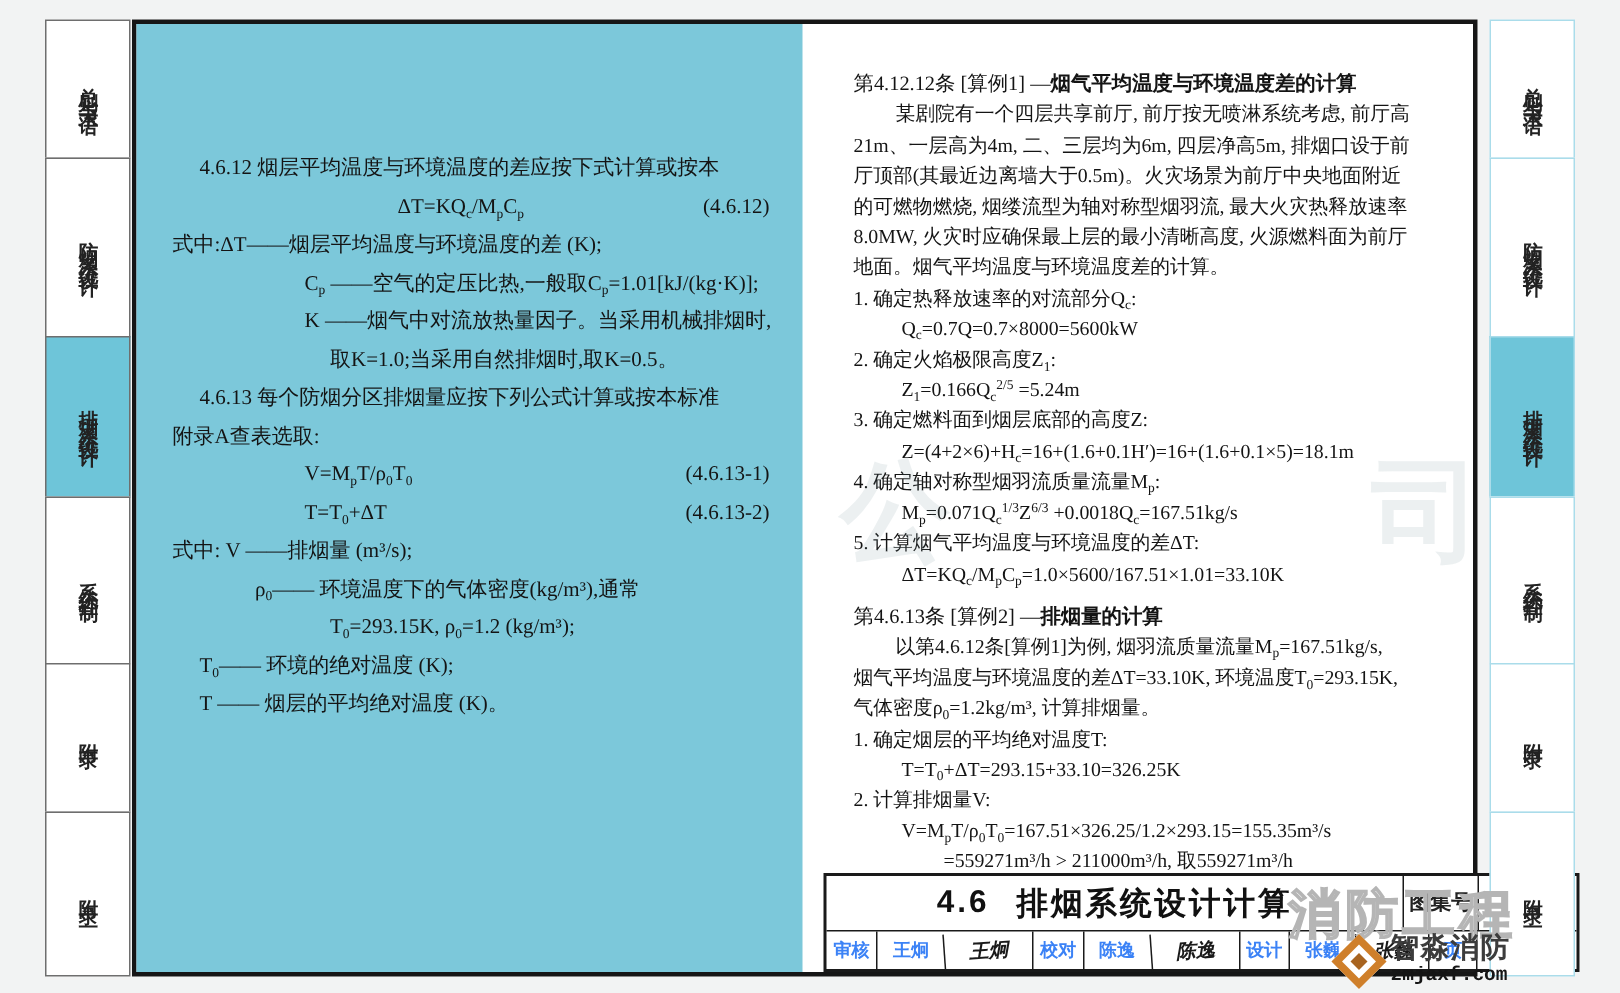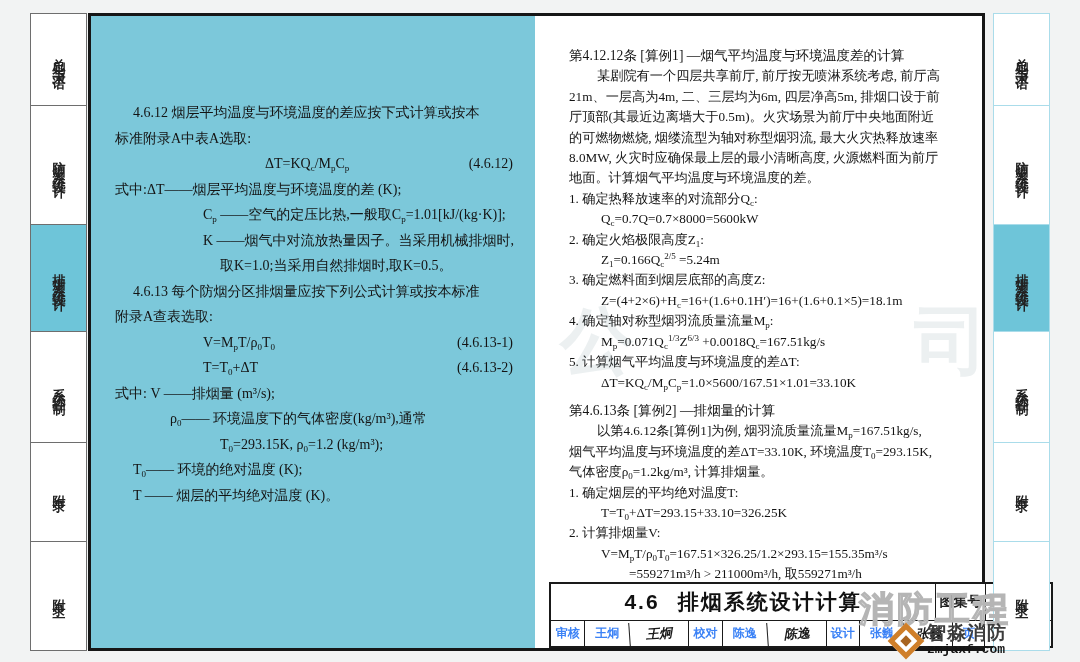--- a/index.html
+++ b/index.html
@@ -33,21 +33,21 @@
   .lp .ind2{padding-left:55px;}
   .lp .ind3{padding-left:88px;}
   .lp .ind4{padding-left:105px;}
   .lp .ind5{padding-left:150px;}
   .rp .ind1{padding-left:28px;}
   .rp .ind2{padding-left:32px;}
   .rp .ind3{padding-left:60px;}
   .eqline{display:flex;justify-content:space-between;padding-right:10px;}
   .eqline .eqn{font-weight:400;}
   .ln.head{font-size:13.6px;}
-  .ln.head b{font-weight:400;}
+  .ln.head b{font-weight:700;}
   .sp{height:8px;}
   sub{font-size:9px;vertical-align:-3px;line-height:0;}
   sup{font-size:9px;vertical-align:5px;line-height:0;}
 
   
   .tb{position:absolute;left:14px;bottom:0;width:504px;box-sizing:border-box;border:2px solid #1a1a1a;background:#fff;z-index:2;font-family:"Liberation Sans","DejaVu Sans",sans-serif;}
   .tb-top{display:grid;grid-template-columns:338fr 44fr 58fr;height:36px;}
   .tb-bot{display:grid;grid-template-columns:31fr 42fr 55fr 31fr 42fr 55fr 31fr 42fr 45fr 30fr 62fr;height:25px;border-top:1.5px solid #1a1a1a;}
   .tb .cell{box-sizing:border-box;display:flex;align-items:center;justify-content:center;border-left:1.5px solid #1a1a1a;overflow:hidden;}
   .tb .cell:first-child{border-left:none;}
@@ -90,21 +90,20 @@
       </div>
     <div class="tab">
         <span class="vtext">附录二</span>
       </div>
   </aside>
 
   <main class="frame">
     <section class="lp">
       <div>
           <div class="ln ind1">4.6.12 烟层平均温度与环境温度的差应按下式计算或按本</div>
-          <div class="ln ind0">标准附录A中表A选取:</div>
           <div class="ln ind5 eqline">
             <span>ΔT=KQ<sub>c</sub>/M<sub>p</sub>C<sub>p</sub></span>
             <span class="eqn">(4.6.12)</span>
           </div>
           <div class="ln ind0">式中:ΔT——烟层平均温度与环境温度的差 (K);</div>
           <div class="ln ind3">C<sub>p</sub> ——空气的定压比热,一般取C<sub>p</sub>=1.01[kJ/(kg·K)];</div>
           <div class="ln ind3">K ——烟气中对流放热量因子。当采用机械排烟时,</div>
           <div class="ln ind4">取K=1.0;当采用自然排烟时,取K=0.5。</div>
           <div class="ln ind1">4.6.13 每个防烟分区排烟量应按下列公式计算或按本标准</div>
           <div class="ln ind0">附录A查表选取:</div>
@@ -124,21 +123,21 @@
         </div>
     </section>
     <section class="rp">
       <div>
           <div class="ln ind0 head"><span>第4.12.12条 [算例1] —</span><b>烟气平均温度与环境温度差的计算</b></div>
           <div class="ln ind1">某剧院有一个四层共享前厅, 前厅按无喷淋系统考虑, 前厅高</div>
           <div class="ln ind0">21m、一层高为4m, 二、三层均为6m, 四层净高5m, 排烟口设于前</div>
           <div class="ln ind0">厅顶部(其最近边离墙大于0.5m)。火灾场景为前厅中央地面附近</div>
           <div class="ln ind0">的可燃物燃烧, 烟缕流型为轴对称型烟羽流, 最大火灾热释放速率</div>
           <div class="ln ind0">8.0MW, 火灾时应确保最上层的最小清晰高度, 火源燃料面为前厅</div>
-          <div class="ln ind0">地面。计算烟气平均温度与环境温度的差。</div>
+          <div class="ln ind0">地面。烟气平均温度与环境温度差的计算。</div>
           <div class="ln ind0">1. 确定热释放速率的对流部分Q<sub>c</sub>:</div>
           <div class="ln ind2">Q<sub>c</sub>=0.7Q=0.7×8000=5600kW</div>
           <div class="ln ind0">2. 确定火焰极限高度Z<sub>1</sub>:</div>
           <div class="ln ind2">Z<sub>1</sub>=0.166Q<sub>c</sub><sup>2/5</sup> =5.24m</div>
           <div class="ln ind0">3. 确定燃料面到烟层底部的高度Z:</div>
           <div class="ln ind2">Z=(4+2×6)+H<sub>c</sub>=16+(1.6+0.1H′)=16+(1.6+0.1×5)=18.1m</div>
           <div class="ln ind0">4. 确定轴对称型烟羽流质量流量M<sub>p</sub>:</div>
           <div class="ln ind2">M<sub>p</sub>=0.071Q<sub>c</sub><sup>1/3</sup>Z<sup>6/3</sup> +0.0018Q<sub>c</sub>=167.51kg/s</div>
           <div class="ln ind0">5. 计算烟气平均温度与环境温度的差ΔT:</div>
           <div class="ln ind2">ΔT=KQ<sub>c</sub>/M<sub>p</sub>C<sub>p</sub>=1.0×5600/167.51×1.01=33.10K</div>

